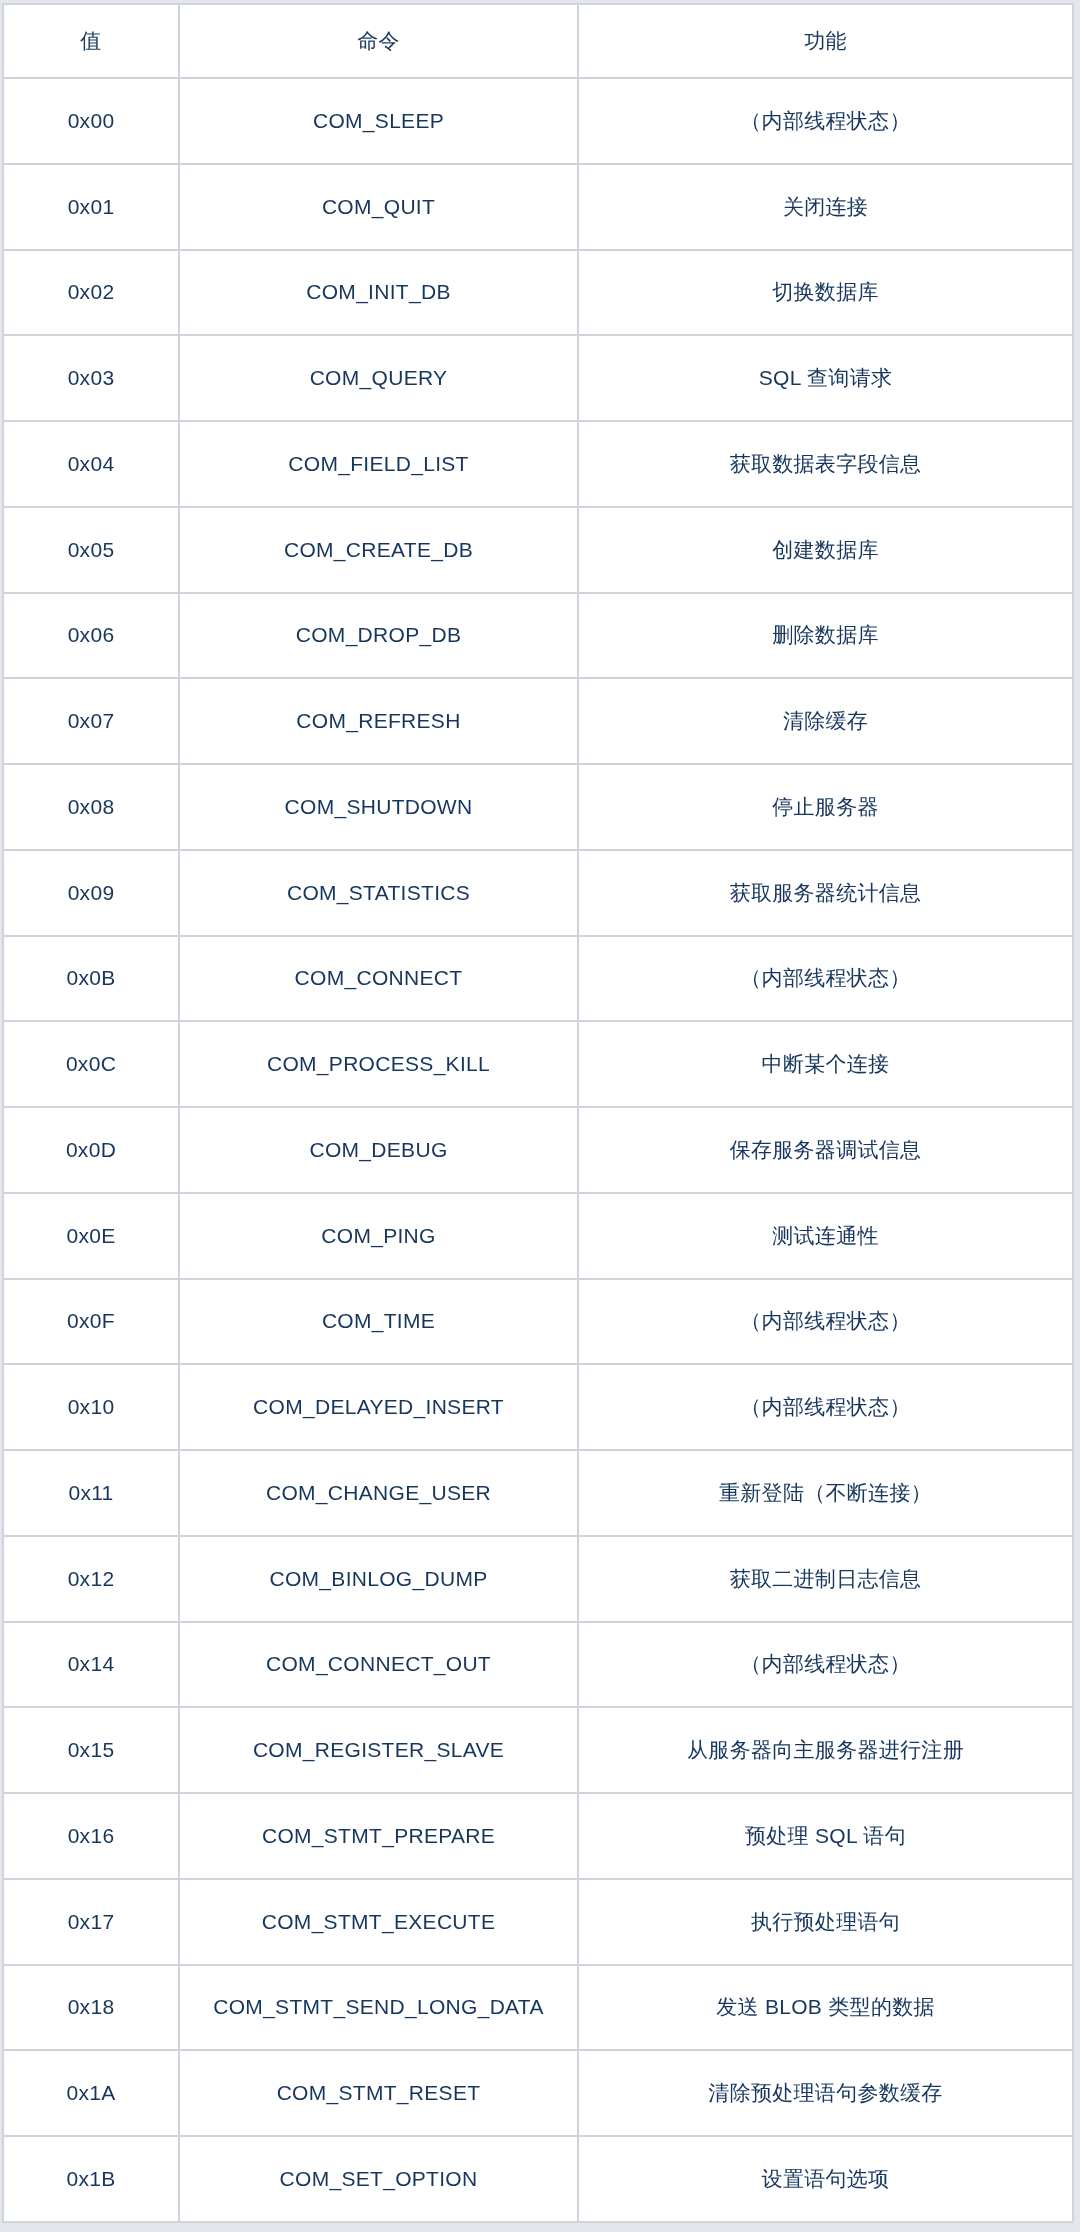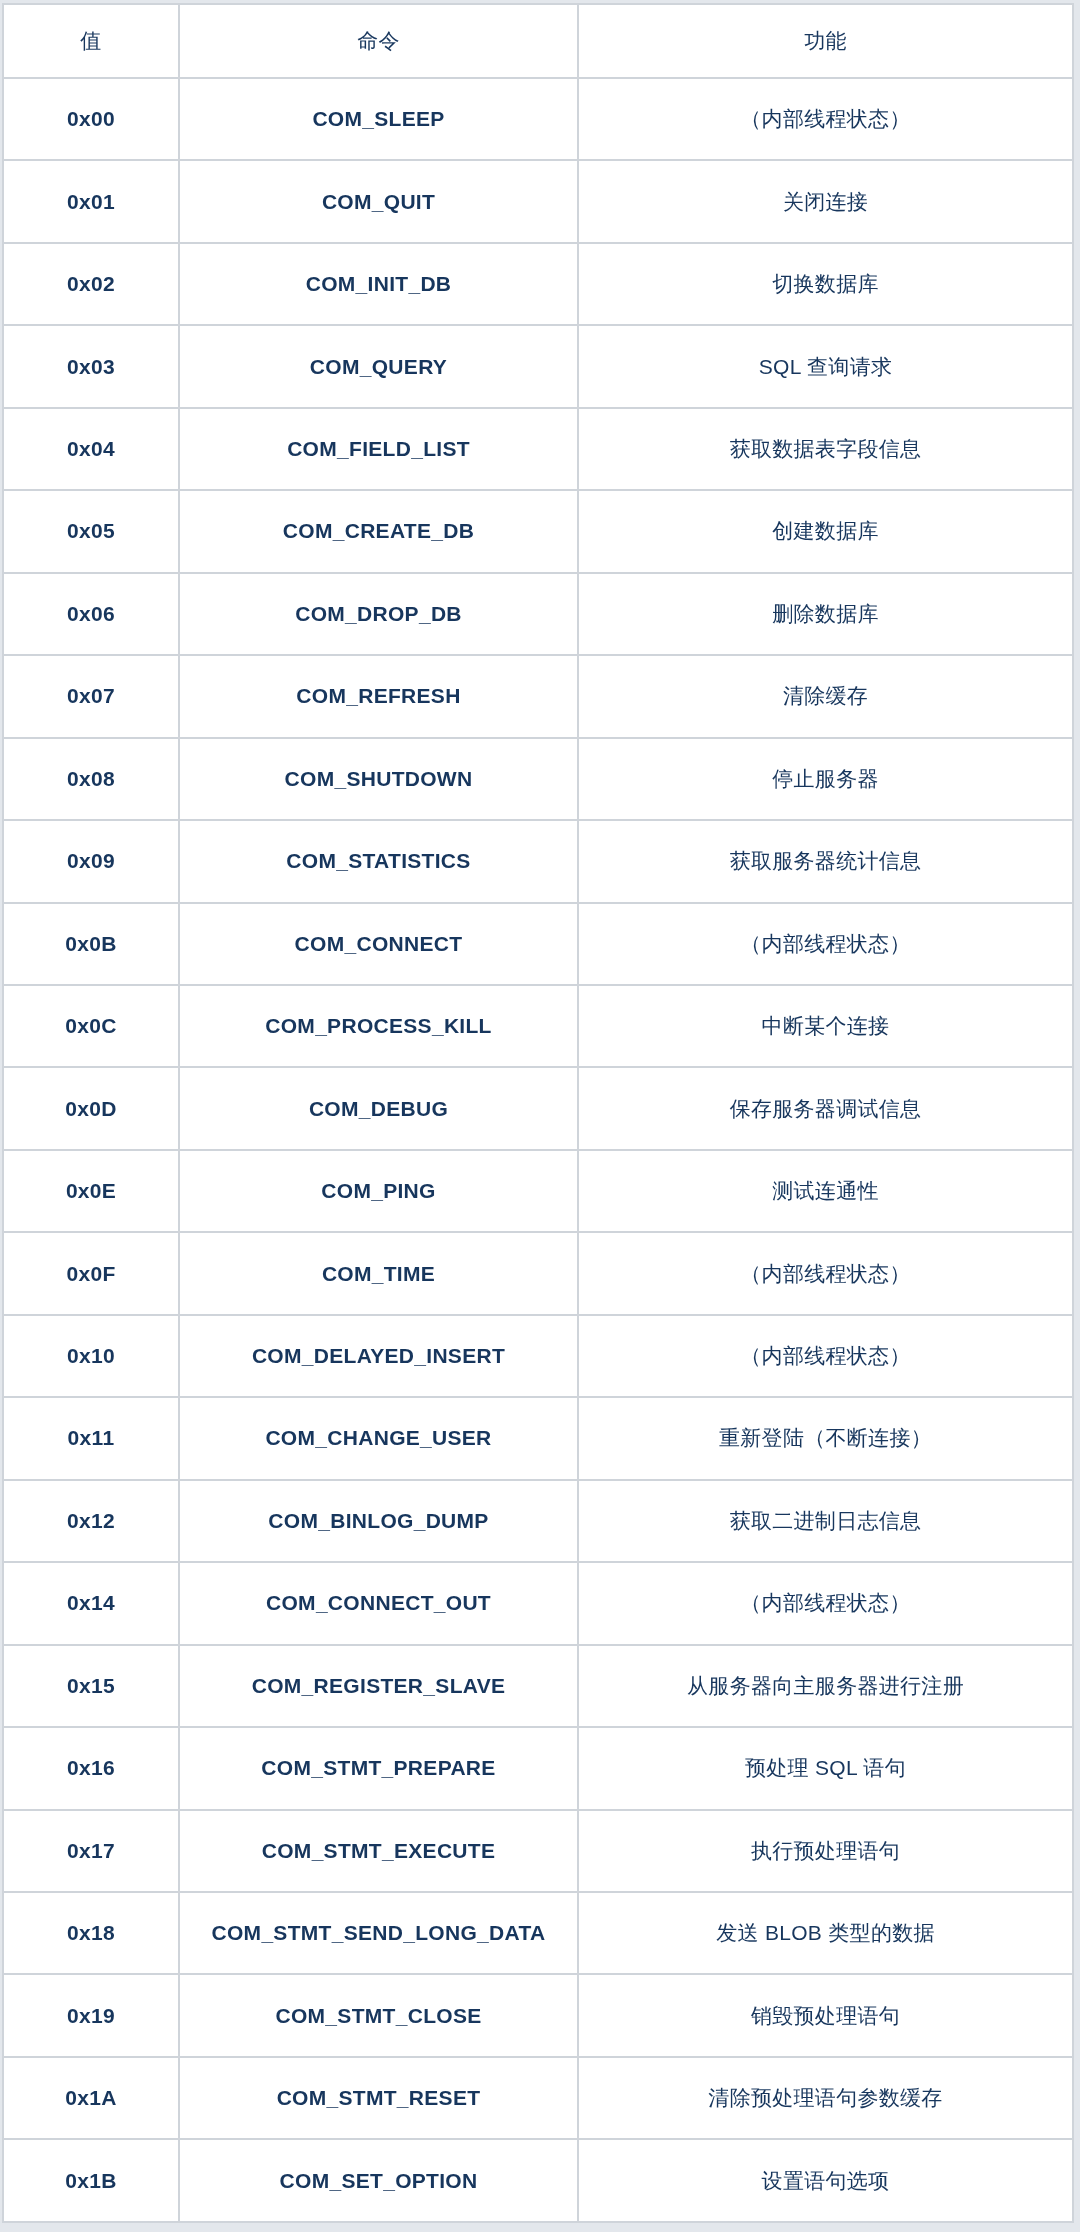--- a/index.html
+++ b/index.html
@@ -36,21 +36,21 @@
     vertical-align: middle;
     font-size: 21px;
     color: #17365d;
     padding: 0 6px;
     height: 72px;
     font-weight: normal;
     letter-spacing: 0.3px;
   }
   .cmd-table td.value-cell,
   .cmd-table td.command-cell {
-    font-weight: bold;
+    font-weight: normal;
   }
   .cmd-table td.function-cell b {
     font-weight: normal;
   }
 </style>
 </head>
 <body>
 
 <div class="page">
   <table class="cmd-table">
@@ -176,25 +176,20 @@
           <td class="value-cell">0x17</td>
           <td class="command-cell">COM_STMT_EXECUTE</td>
           <td class="function-cell">执行预处理语句</td>
         </tr>
         <tr>
           <td class="value-cell">0x18</td>
           <td class="command-cell">COM_STMT_SEND_LONG_DATA</td>
           <td class="function-cell">发送 <b>BLOB</b> 类型的数据</td>
         </tr>
         <tr>
-          <td class="value-cell">0x19</td>
-          <td class="command-cell">COM_STMT_CLOSE</td>
-          <td class="function-cell">销毁预处理语句</td>
-        </tr>
-        <tr>
           <td class="value-cell">0x1A</td>
           <td class="command-cell">COM_STMT_RESET</td>
           <td class="function-cell">清除预处理语句参数缓存</td>
         </tr>
         <tr>
           <td class="value-cell">0x1B</td>
           <td class="command-cell">COM_SET_OPTION</td>
           <td class="function-cell">设置语句选项</td>
         </tr>
       </tbody>

